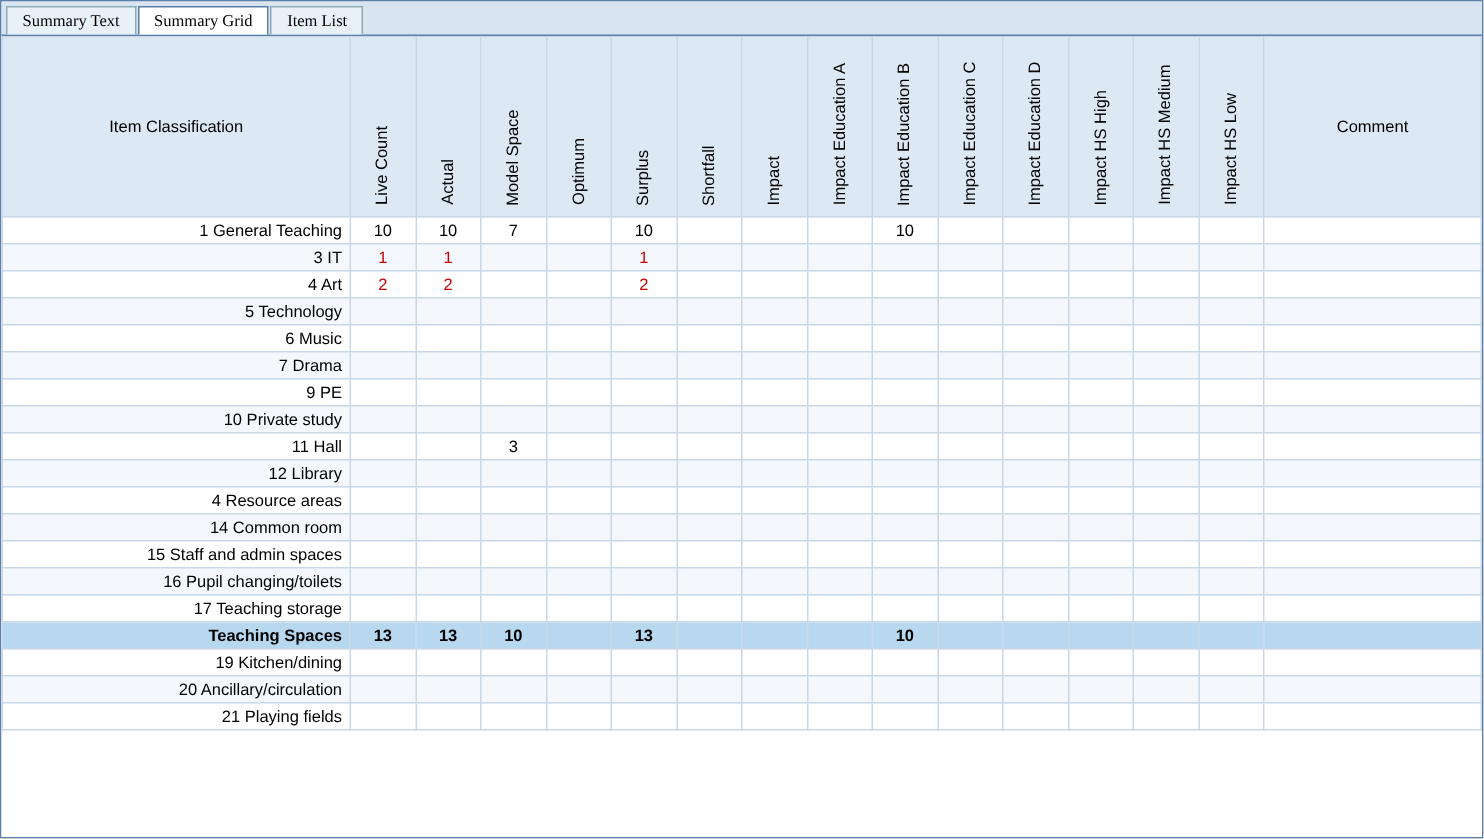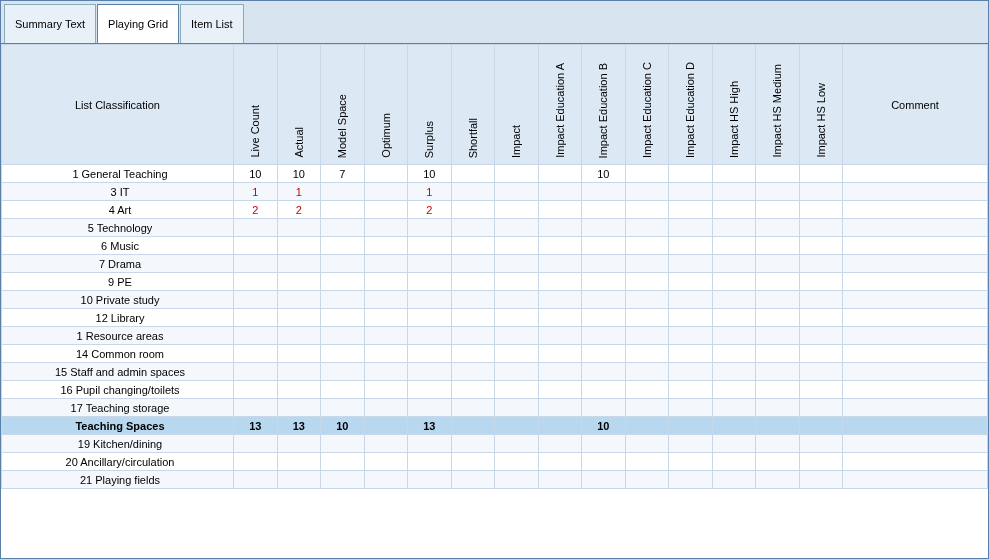--- a/index.html
+++ b/index.html
@@ -20,27 +20,28 @@
       flex-direction: column;
     }
     .tab-bar {
       display: flex;
       background: #d8e4f0;
       border-bottom: 1px solid #5a7fa8;
       padding: 3px 3px 0 3px;
       gap: 1px;
     }
     .tab {
-      padding: 13px 10px;
+      padding: 3px 10px;
       cursor: pointer;
       border: 1px solid #8aabb8;
       border-bottom: none;
       background: #e8f0f8;
       color: #000;
       font-size: 11px;
+      font-family: Liberation Serif, serif;
     }
     .tab.active {
       background: #ffffff;
       border-top: 1px solid #5a7fa8;
       border-left: 1px solid #5a7fa8;
       border-right: 1px solid #5a7fa8;
       font-weight: normal;
     }
     .content-area {
       flex: 1;
@@ -96,21 +97,21 @@
       width: 100px;
       vertical-align: middle;
     }
     tbody tr td {
       padding: 2px 5px;
       height: 18px;
     }
     tbody tr td:first-child {
       min-width: 160px;
       width: 160px;
-      text-align: center;
+      text-align: right;
       padding-left: 10px;
     }
     tbody tr td.num {
       text-align: center;
     }
     .row-highlight {
       background: #b8d8f0;
       font-weight: bold;
     }
     .row-highlight td {
@@ -141,30 +142,30 @@
       background: #a0b8c8;
       border: 1px solid #8090a0;
     }
   </style>
 </head>
 <body>
 
 <div class="outer-container">
   <div class="tab-bar">
     <div class="tab">Summary Text</div>
-    <div class="tab active">Playing Grid</div>
+    <div class="tab active">Summary Grid</div>
     <div class="tab">Item List</div>
   </div>
   <div class="content-area">
     <div class="table-wrapper">
       <table>
         <thead>
           <tr>
             <th class="space-class-header">
-              <span>List Classification</span>
+              <span>Item Classification</span>
             </th>
             <th class="rotated-header">
               <span class="rotated-text">Live Count</span>
             </th>
             <th class="rotated-header">
               <span class="rotated-text">Actual</span>
             </th>
             <th class="rotated-header">
               <span class="rotated-text">Model Space</span>
             </th>
@@ -345,39 +346,57 @@
               <td class="num"></td>
               <td class="num"></td>
               <td class="num"></td>
               <td class="num"></td>
               <td class="num"></td>
               <td class="num"></td>
               <td class="num"></td>
               <td class="comment-cell"></td>
             </tr>
             <tr>
+              <td>11 Hall</td>
+              <td class="num"></td>
+              <td class="num"></td>
+              <td class="num">3</td>
+              <td class="num"></td>
+              <td class="num"></td>
+              <td class="num"></td>
+              <td class="num"></td>
+              <td class="num"></td>
+              <td class="num"></td>
+              <td class="num"></td>
+              <td class="num"></td>
+              <td class="num"></td>
+              <td class="num"></td>
+              <td class="num"></td>
+              <td class="comment-cell"></td>
+            </tr>
+            <tr>
               <td>12 Library</td>
               <td class="num"></td>
               <td class="num"></td>
               <td class="num"></td>
               <td class="num"></td>
               <td class="num"></td>
               <td class="num"></td>
               <td class="num"></td>
               <td class="num"></td>
               <td class="num"></td>
               <td class="num"></td>
               <td class="num"></td>
               <td class="num"></td>
               <td class="num"></td>
               <td class="num"></td>
               <td class="comment-cell"></td>
             </tr>
             <tr>
-              <td>1 Resource areas</td>
+              <td>4 Resource areas</td>
               <td class="num"></td>
               <td class="num"></td>
               <td class="num"></td>
               <td class="num"></td>
               <td class="num"></td>
               <td class="num"></td>
               <td class="num"></td>
               <td class="num"></td>
               <td class="num"></td>
               <td class="num"></td>

